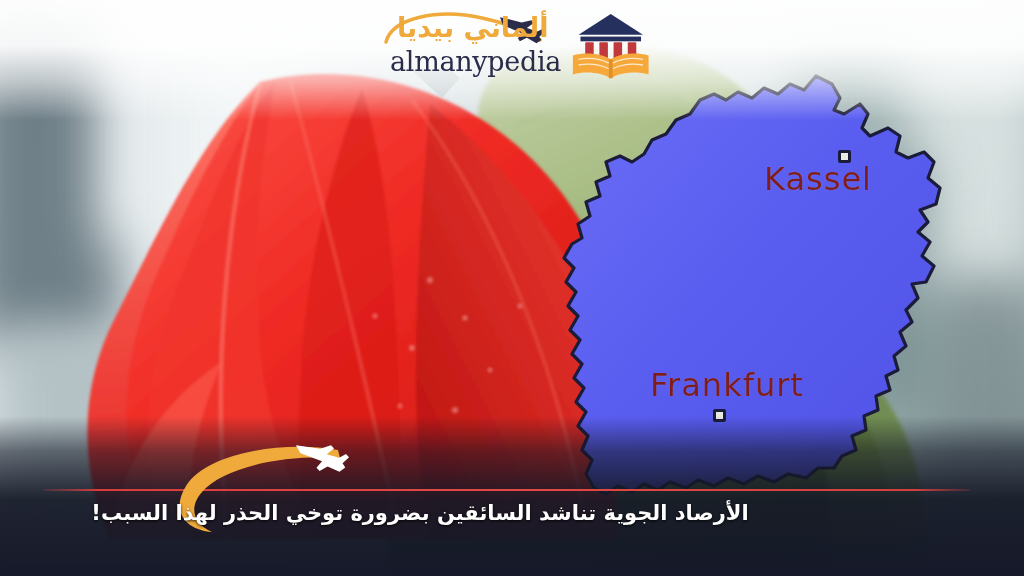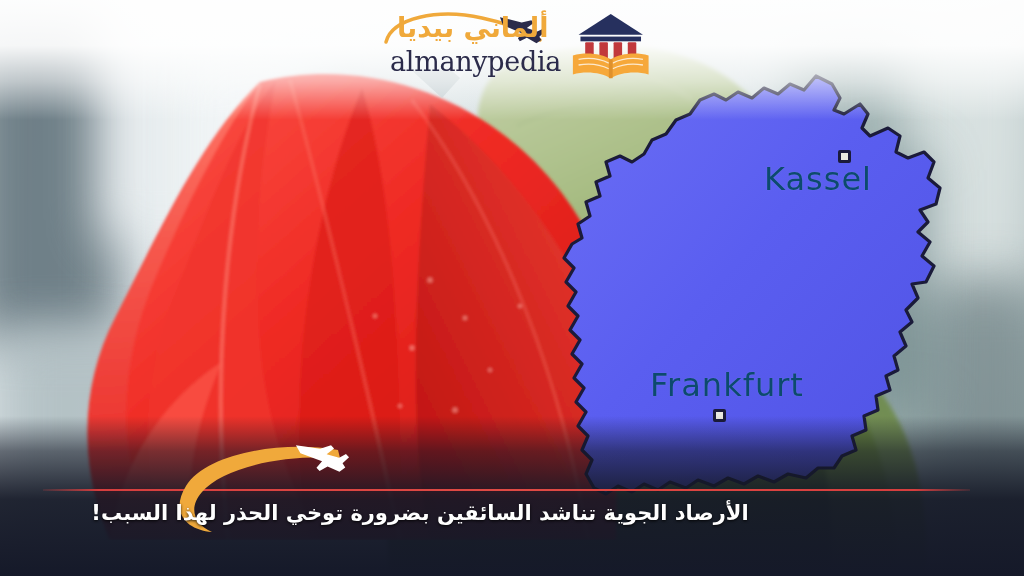--- a/index.html
+++ b/index.html
@@ -39,21 +39,21 @@
 
   
   .jacket{position:absolute;left:330px;top:40px;width:640px;height:536px;}
   .jacket svg{display:block;width:100%;height:100%;}
 
   
   .map{position:absolute;left:548px;top:70px;width:420px;height:430px;}
   .map svg{display:block;width:100%;height:100%;}
   .map-label{
     position:absolute;
-    color:#0c4a6e;
+    color:#7f1d1d;
     font-family:"DejaVu Sans","Liberation Sans",sans-serif;
     font-weight:400;
     letter-spacing:1px;
     text-shadow:0 0 1px rgba(255,255,255,.25);
     white-space:nowrap;
   }
   .label-kassel{left:764px;top:160px;font-size:32px;}
   .label-frankfurt{left:650px;top:366px;font-size:32px;}
   .city-dot{
     position:absolute;width:13px;height:13px;background:#e9e9e0;

